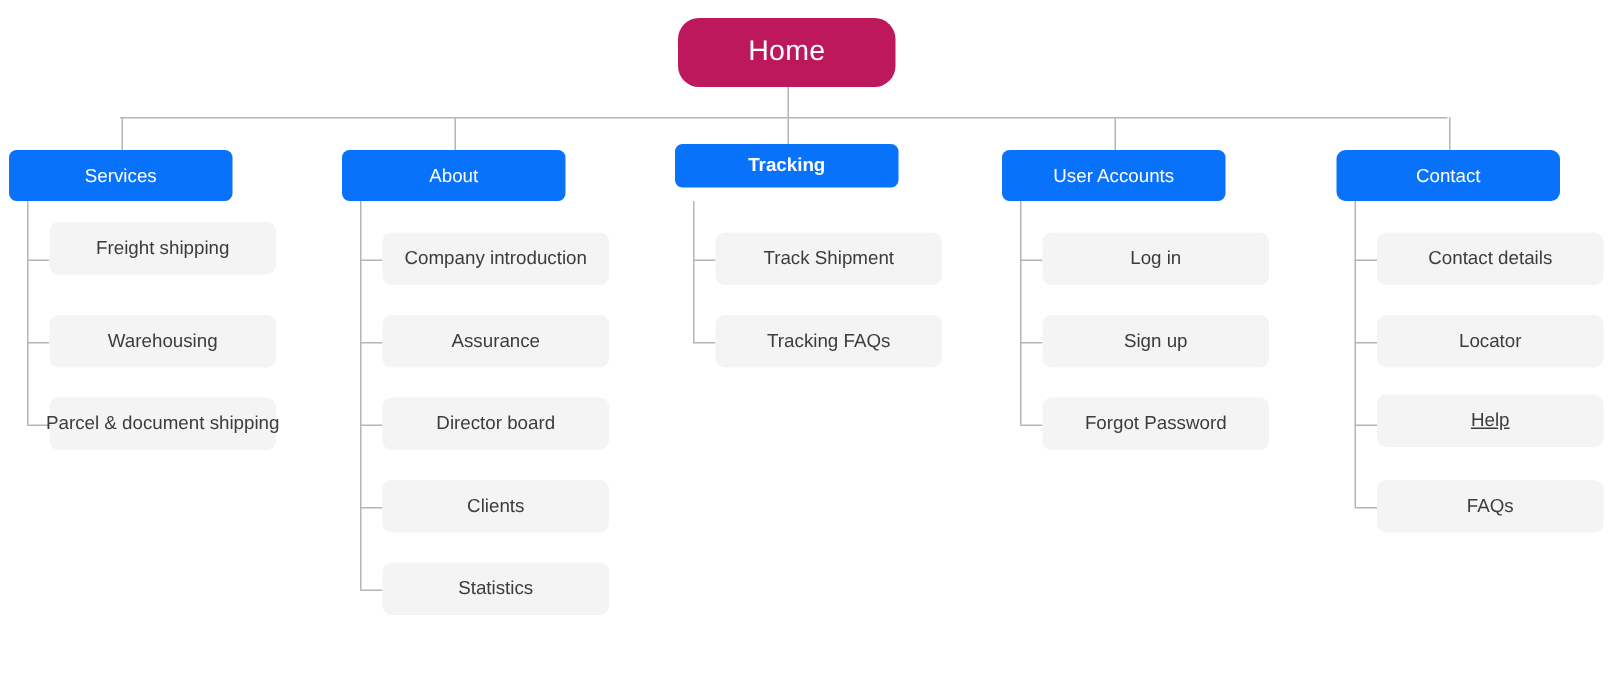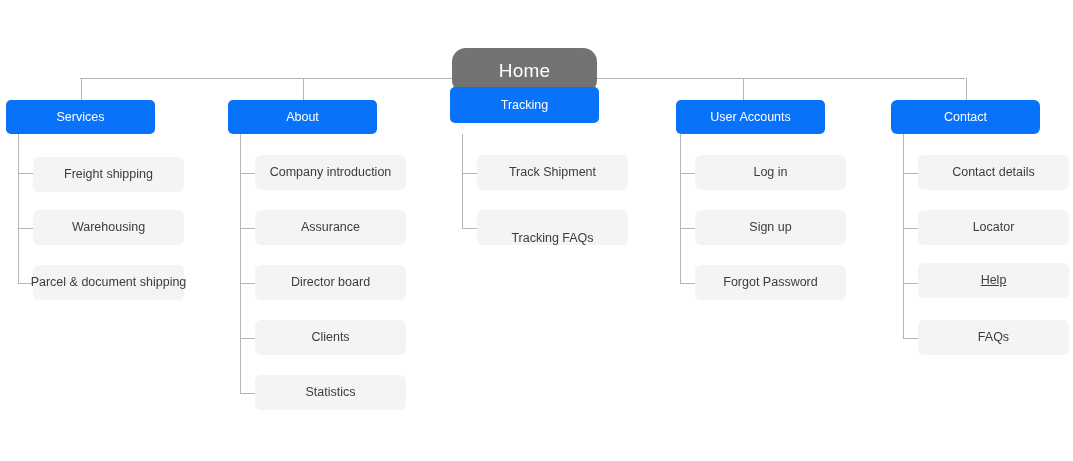--- a/index.html
+++ b/index.html
@@ -48,26 +48,25 @@
     display: flex;
     align-items: center;
     justify-content: center;
     text-align: center;
     border-radius: 6px;
     line-height: 1.15;
     white-space: nowrap;
   }
 
   .node-root {
-    background: #737373;
+    background: #be185d;
     color: #ffffff;
     font-size: 19px;
     border-radius: 14px;
     letter-spacing: 0.2px;
-    margin-top: 36px;
   }
 
   .node-section {
     background: #0872fa;
     color: #ffffff;
     font-size: 12.5px;
     border-radius: 5px;
   }
 
   .node-leaf {
@@ -114,21 +113,21 @@
       <div class="line-h" style="left: 903px; top: 282.5px; width: 15px;"></div>
       <div class="line-h" style="left: 903px; top: 337.5px; width: 15px;"></div>
     </div>
 
   <div class="node node-root" id="root-node" style="left: 452px; top: 12px; width: 145px; height: 46px;">Home</div>
 
   <div id="nodes-layer">
       <div class="node node-section" style="left: 6px; top: 100px; width: 149px; height: 34px;">
         <span>Services</span>
       </div>
-      <div class="node node-leaf" style="left: 33px; top: 157px; width: 151px; height: 35px; text-align: right;">
+      <div class="node node-leaf" style="left: 33px; top: 148px; width: 151px; height: 35px; text-align: right;">
         <span>Freight shipping</span>
       </div>
       <div class="node node-leaf" style="left: 33px; top: 210px; width: 151px; height: 35px;">
         <span>Warehousing</span>
       </div>
       <div class="node node-leaf" style="left: 33px; top: 265px; width: 151px; height: 35px;">
         <span>Parcel &amp; document shipping</span>
       </div>
       <div class="node node-section" style="left: 228px; top: 100px; width: 149px; height: 34px;">
         <span>About</span>
@@ -141,30 +140,30 @@
       </div>
       <div class="node node-leaf" style="left: 255px; top: 265px; width: 151px; height: 35px;">
         <span>Director board</span>
       </div>
       <div class="node node-leaf" style="left: 255px; top: 320px; width: 151px; height: 35px;">
         <span>Clients</span>
       </div>
       <div class="node node-leaf" style="left: 255px; top: 375px; width: 151px; height: 35px;">
         <span>Statistics</span>
       </div>
-      <div class="node node-section" style="left: 450px; top: 87px; width: 149px; height: 36px;">
+      <div class="node node-section" style="left: 450px; top: 96px; width: 149px; height: 29px; font-weight: bold;">
         <span>Tracking</span>
       </div>
       <div class="node node-leaf" style="left: 477px; top: 155px; width: 151px; height: 35px;">
         <span>Track Shipment</span>
       </div>
-      <div class="node node-leaf" style="left: 477px; top: 210px; width: 151px; height: 35px; align-items: flex-end;">
+      <div class="node node-leaf" style="left: 477px; top: 210px; width: 151px; height: 35px;">
         <span>Tracking FAQs</span>
       </div>
-      <div class="node node-section" style="left: 668px; top: 100px; width: 149px; height: 34px; margin-left: 8px;">
+      <div class="node node-section" style="left: 668px; top: 100px; width: 149px; height: 34px;">
         <span>User Accounts</span>
       </div>
       <div class="node node-leaf" style="left: 695px; top: 155px; width: 151px; height: 35px;">
         <span>Log in</span>
       </div>
       <div class="node node-leaf" style="left: 695px; top: 210px; width: 151px; height: 35px;">
         <span>Sign up</span>
       </div>
       <div class="node node-leaf" style="left: 695px; top: 265px; width: 151px; height: 35px;">
         <span>Forgot Password</span>

